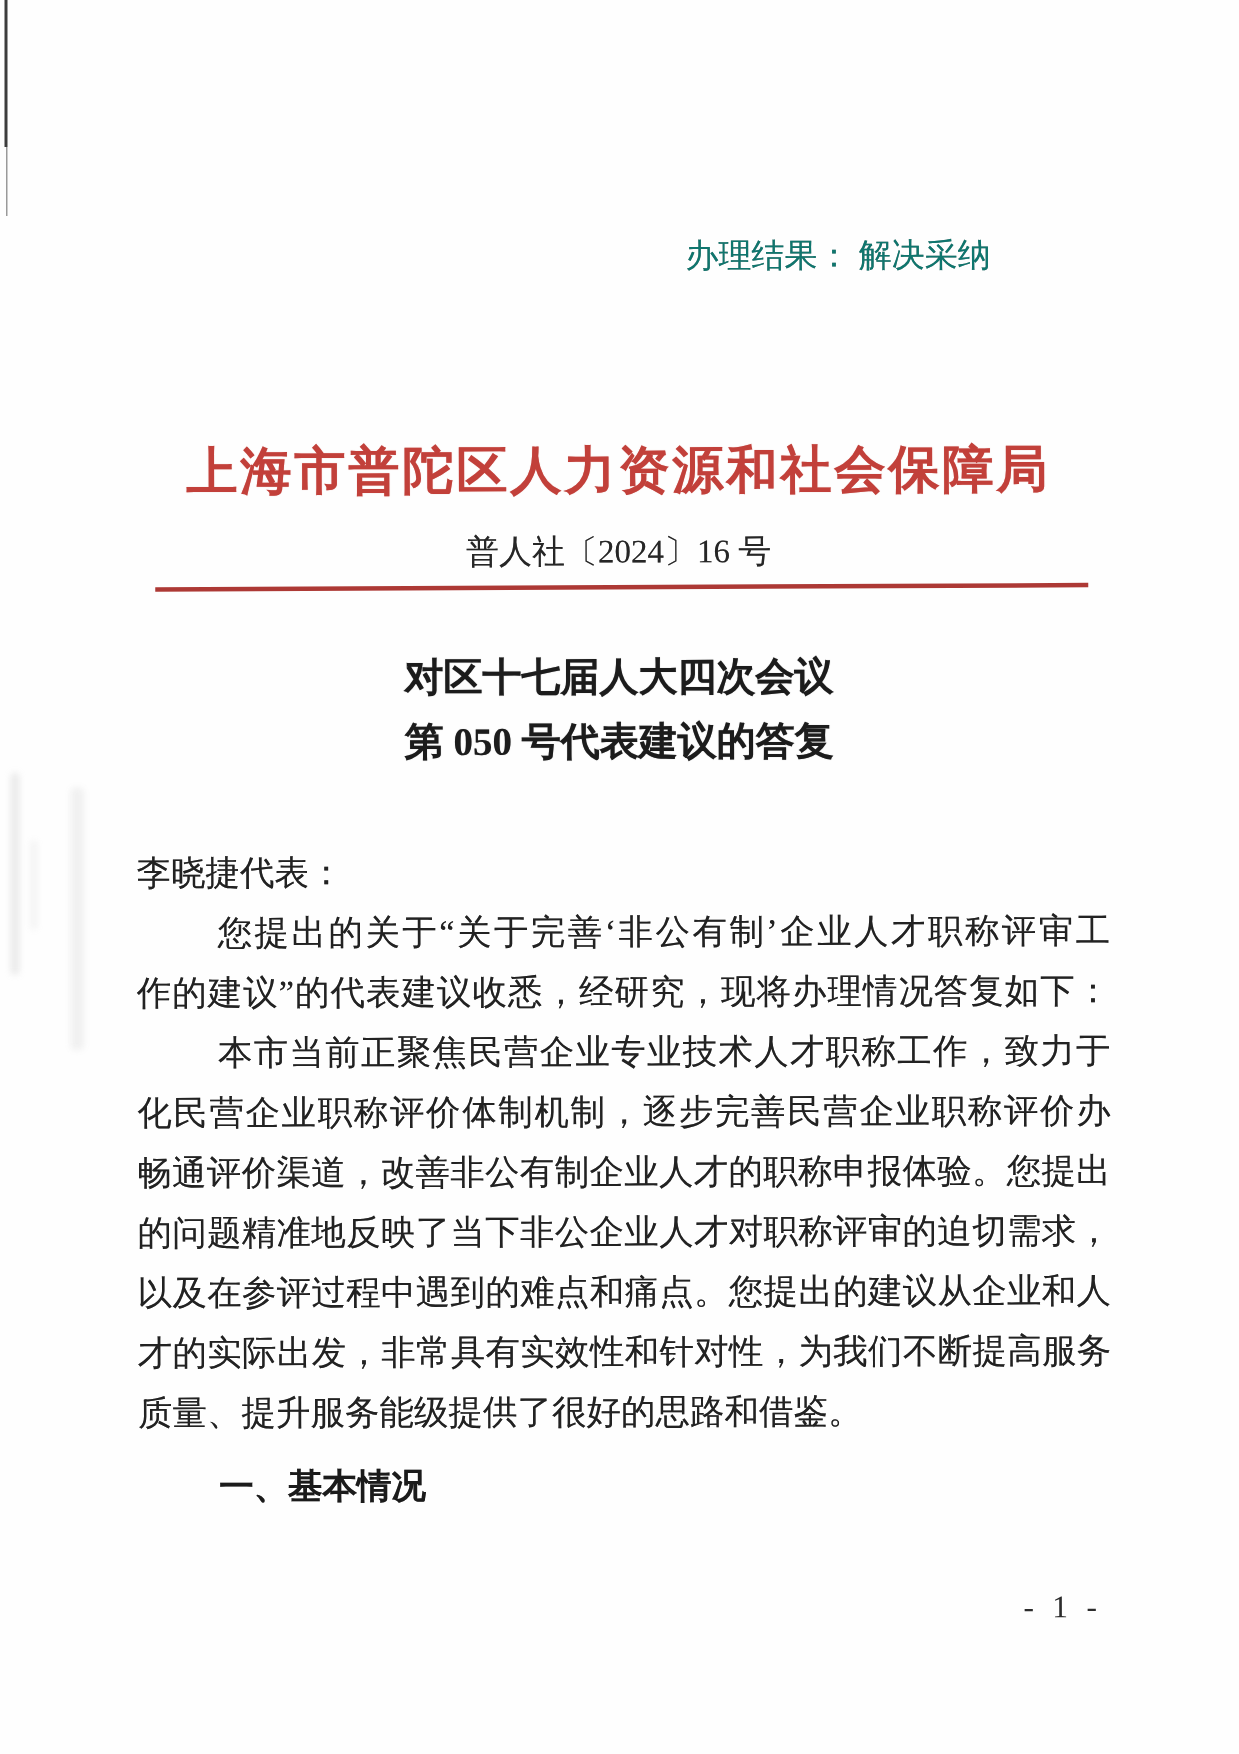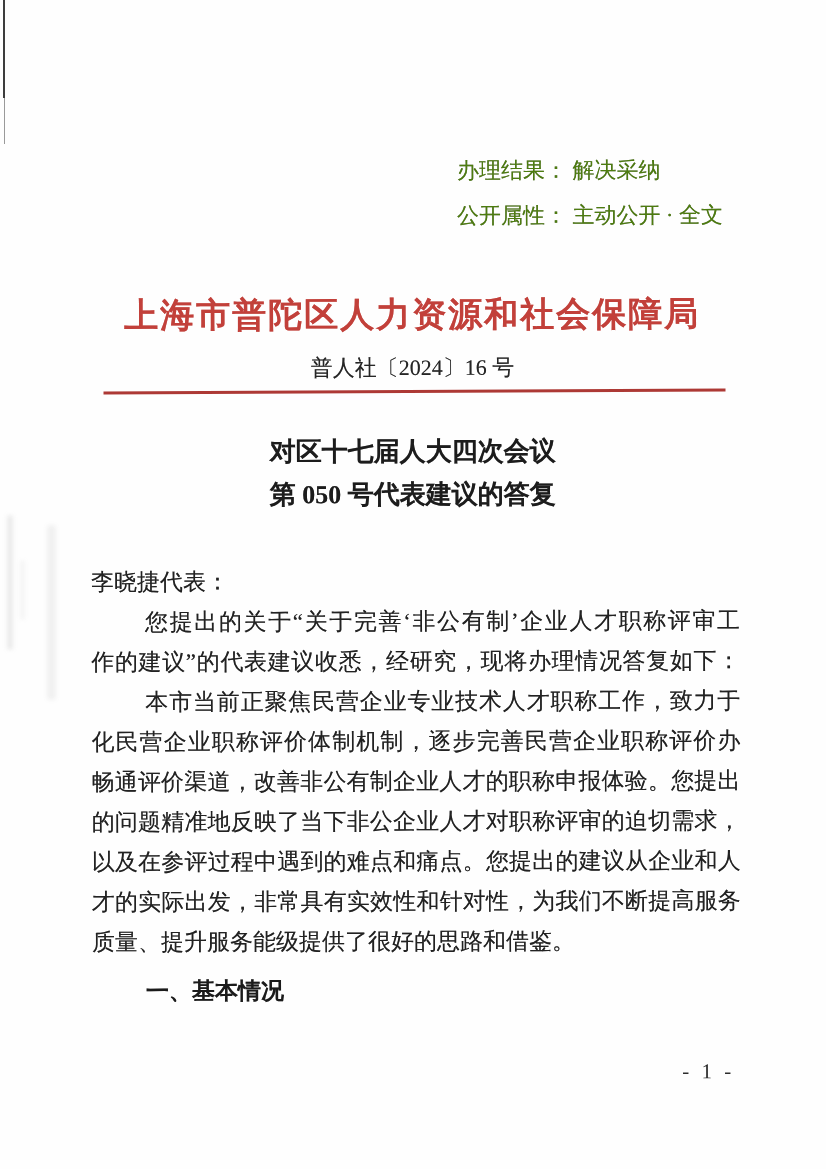--- a/index.html
+++ b/index.html
@@ -29,21 +29,21 @@
     position:absolute;background:rgba(150,150,150,0.18);
     filter:blur(2px);border-radius:3px;
   }
   .smudge.s1{left:7px;top:515px;width:6px;height:135px;}
   .smudge.s2{left:47px;top:525px;width:9px;height:175px;opacity:.7;}
   .smudge.s3{left:20px;top:560px;width:5px;height:60px;opacity:.5;}
 
   .header-meta{
     position:absolute;left:458px;top:148px;
     font-size:22px;line-height:45px;
-    color:#4d7c0f;
+    color:#0f766e;
     white-space:nowrap;
     text-shadow:0 0 .4px rgba(0,0,0,.45);
   }
   .agency-title{
     position:absolute;left:0;right:0;top:294px;
     text-align:center;
     font-size:34px;line-height:42px;
     font-weight:bold;
     letter-spacing:2px;
     color:#c2403a;
@@ -111,21 +111,20 @@
   <div class="edge-line"></div>
   <div class="edge-line-fade"></div>
   <div class="smudge s1"></div>
   <div class="smudge s2"></div>
   <div class="smudge s3"></div>
 
   <div class="content">
 
     <div class="header-meta">
       <div>办理结果： 解决采纳</div>
-      <div>公开属性： 主动公开 · 全文</div>
     </div>
 
     <div class="agency-title">上海市普陀区人力资源和社会保障局</div>
 
     <div class="doc-number">普人社〔2024〕16 号</div>
 
     <div class="red-rule"></div>
 
     <div class="doc-title">
       <div>对区十七届人大四次会议</div>

